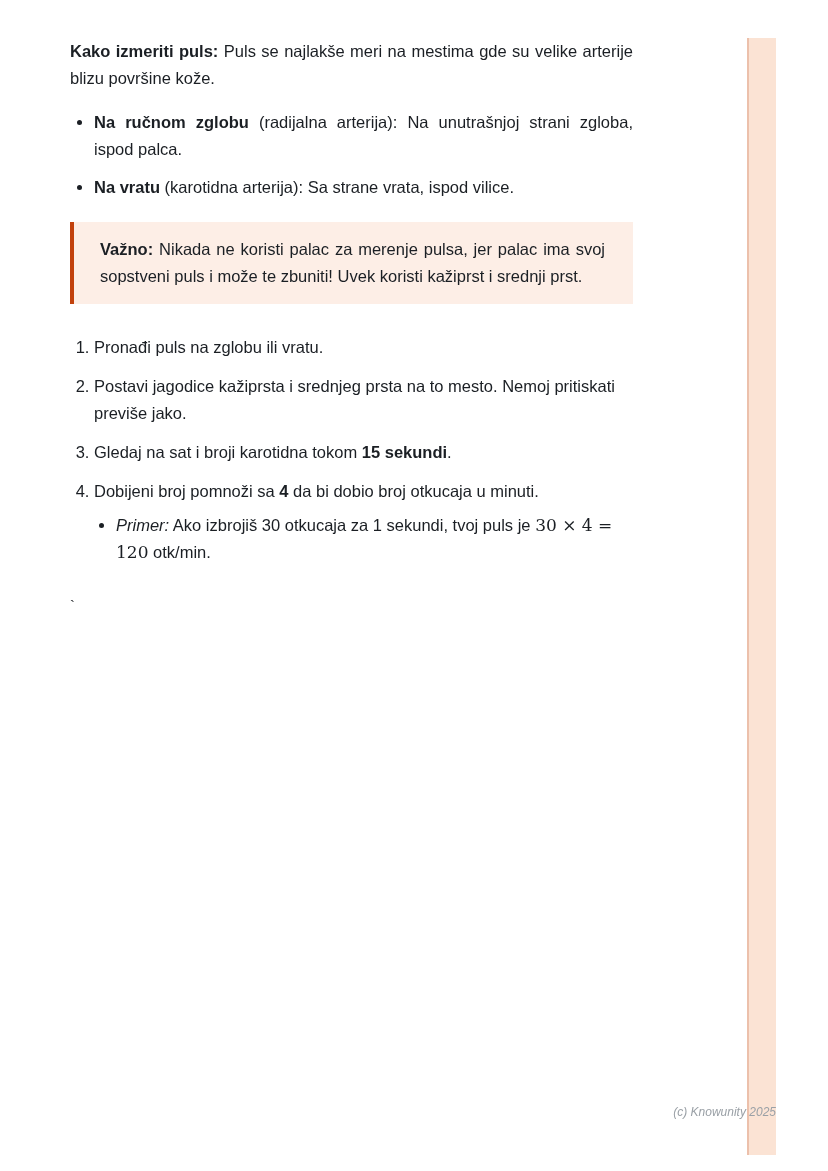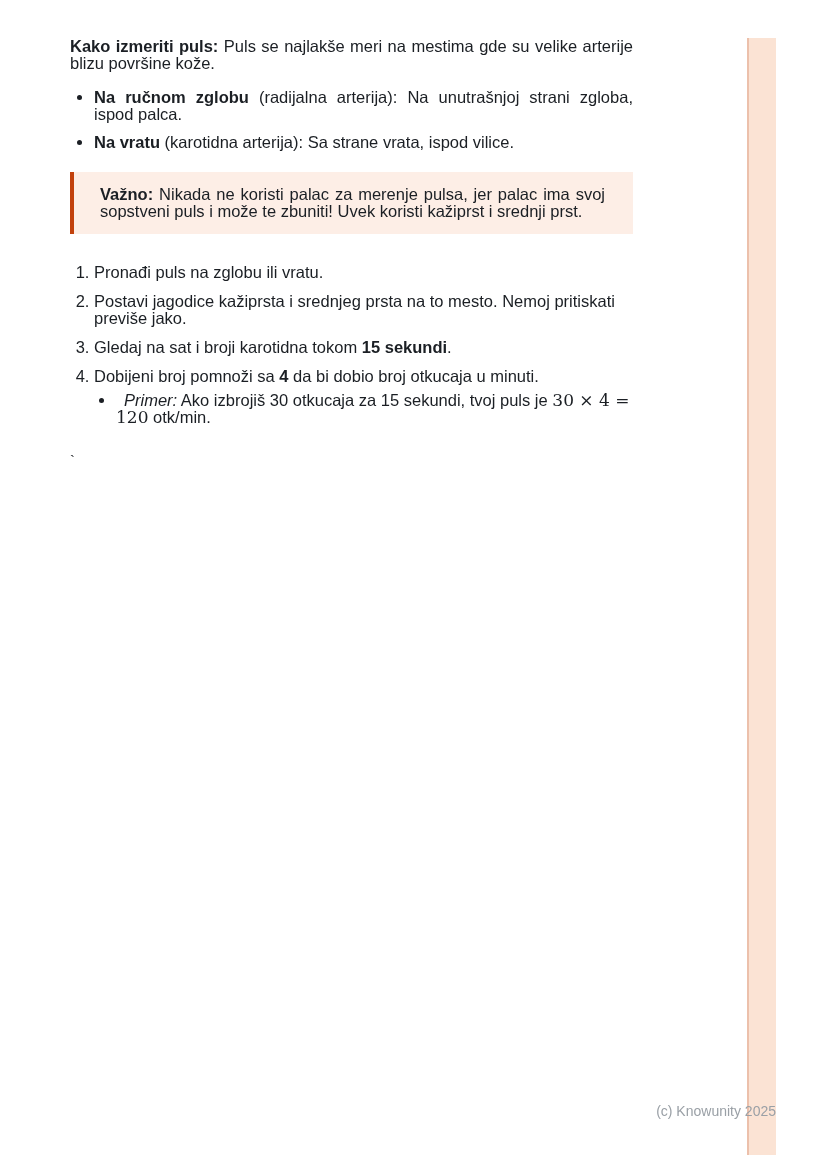--- a/index.html
+++ b/index.html
@@ -21,26 +21,26 @@
     width: 29px; height: 1117px;
     background: #fbe3d4;
     border-left: 2px solid #ecc0ab;
     z-index: 1;
   }
   .content {
     position: absolute;
     left: 70px; top: 38px;
     width: 563px;
     font-size: 16.5px;
-    line-height: 17px;
+    line-height: 27px;
     z-index: 2;
   }
   .justify { text-align: justify; }
   strong { font-weight: bold; text-align: center; }
-  em { font-style: italic; margin-left: 8px; }
+  em { font-style: italic; }
   .para { margin: 0 0 17px 0; }
   ul.bullets {
     margin: 16px 0 20px 0;
     padding-left: 24px;
     list-style: disc outside;
   }
   ul.bullets > li { margin-bottom: 11px; }
   .callout {
     background: #fdeee6;
     border-left: 4px solid #c2410c;
@@ -66,23 +66,24 @@
     font-size: 17px;
   }
   .stray {
     margin-top: 26px;
     font-size: 15px;
     color: #1b1f24;
   }
   .footer {
     position: absolute;
     right: 52px; bottom: 52px;
-    font-size: 14px;
+    font-size: 12px;
     color: #9aa0a6;
     z-index: 3;
+    font-style: italic;
   }
 </style>
 </head>
 <body>
 
 <div class="page">
 
   <div class="edge-stripe"></div>
 
   <div class="content">
@@ -98,21 +99,21 @@
       <p class="justify"><strong>Važno:</strong><span> Nikada ne koristi palac za merenje pulsa, jer palac ima svoj sopstveni puls i može te zbuniti! Uvek koristi kažiprst i srednji prst.</span></p>
     </div>
 
 
     <ol class="steps">
       <li><span>Pronađi puls na zglobu ili vratu.</span><strong></strong><span></span></li>
       <li><span>Postavi jagodice kažiprsta i srednjeg prsta na to mesto. Nemoj pritiskati previše jako.</span><strong></strong><span></span></li>
       <li><span>Gledaj na sat i broji karotidna tokom </span><strong>15 sekundi</strong><span>.</span></li>
       <li><span>Dobijeni broj pomnoži sa </span><strong>4</strong><span> da bi dobio broj otkucaja u minuti.</span>
         <ul class="sub">
-          <li><em>Primer:</em><span> Ako izbrojiš 30 otkucaja za 15 sekundi, tvoj puls je </span><span class="math">30 × 4 = 120</span><span> otk/min.</span></li>
+          <li><em>Primer:</em><span> Ako izbrojiš 30 otkucaja za 1 sekundi, tvoj puls je </span><span class="math">30 × 4 = 120</span><span> otk/min.</span></li>
         </ul>
       </li>
     </ol>
 
     <div class="stray">`</div>
 
   </div>
 
   <div class="footer">(c) Knowunity 2025</div>
 

